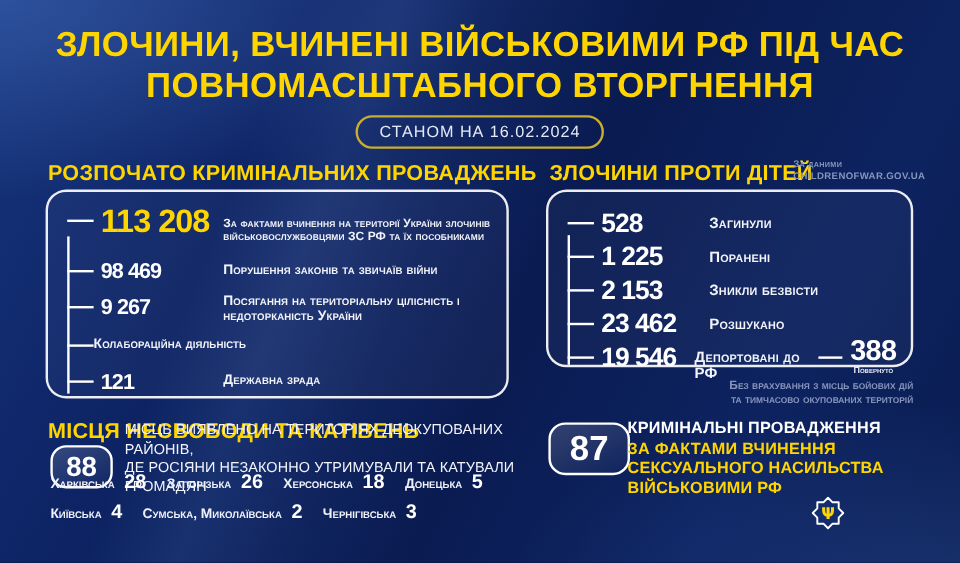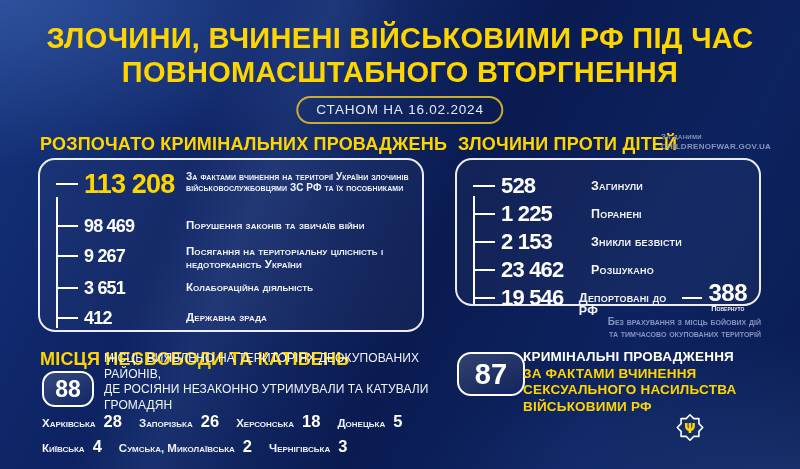--- a/index.html
+++ b/index.html
@@ -45,21 +45,21 @@
   .pl .row2 { margin-top:8px; height:24px; }
   .pl .row3 { margin-top:6px; height:26px; }
   .pl .row4 { margin-top:6px; height:24px; }
   .pl .row5 { margin-top:6px; height:24px; }
   .pl .num { width:108px; padding-left:6px; font-size:18px; line-height:24px; }
   .pl .row1 .num { font-size:27px; line-height:28px; color:#ffd500; }
   .pl .tick { margin-top:11px; }
   .pl .row1 .tick { margin-top:13px; }
   .desc { font-variant:small-caps; font-weight:700; color:#f2f4fa; }
   .pl .desc { flex:1; font-size:11.5px; line-height:12.5px; margin-top:5px; letter-spacing:0.1px; }
-  .pl .row1 .desc { font-size:10px; line-height:11.3px; margin-top:1px; max-width:238px; }
+  .pl .row1 .desc { font-size:10px; line-height:11.3px; margin-top:11px; max-width:238px; }
   .pl .row3 .desc { margin-top:1px; }
 
   
   .pr .row { height:24px; margin-top:4px; }
   .pr .row:first-of-type { margin-top:0; }
   .pr .num { width:96px; padding-left:6px; font-size:22px; line-height:24px; }
   .pr .tick { margin-top:11px; }
   .pr .desc { font-size:12.5px; line-height:13px; margin-top:6px; letter-spacing:0.2px; }
   .dash { flex:0 0 20px; height:2px; background:#fff; margin:11px 6px 0 8px; }
   .returned { text-align:center; margin-top:-5px; }
@@ -73,21 +73,21 @@
 
   .badge { position:absolute; display:flex; align-items:center; justify-content:center;
     border:2px solid #fff; font-weight:700; color:#fff;
     background:linear-gradient(155deg, rgba(255,255,255,0.16), rgba(255,255,255,0.02)); }
   .badge.b88 { left:42px; top:371px; width:52px; height:36px; border-radius:13px; font-size:23px; }
   .badge.b87 { left:457px; top:352px; width:68px; height:44px; border-radius:14px; font-size:29px; }
 
   .bl-desc { position:absolute; left:104px; top:351px; width:345px;
     font-weight:400; font-size:12px; line-height:15.5px; color:#f2f4fa; letter-spacing:0.1px; }
 
-  .regions { position:absolute; left:42px; top:413px; width:410px; }
+  .regions { position:absolute; left:42px; top:394px; width:410px; }
   .region-line { display:flex; align-items:flex-end; gap:17px; margin-bottom:8px; }
   .region { display:flex; align-items:flex-end; gap:8px; white-space:nowrap; }
   .region .rname { font-variant:small-caps; font-weight:700; font-size:11.5px; line-height:14px; color:#eef1f8; }
   .region .rval { font-weight:700; font-size:16.5px; line-height:17px; }
 
   .sv-text { position:absolute; left:523px; top:349px; }
   .sv-text .l { font-weight:700; font-size:13.5px; line-height:16.5px; letter-spacing:0.2px; }
   .sv-text .lw { color:#fff; }
   .sv-text .ly { color:#ffd500; }
 
@@ -121,26 +121,25 @@
         <span class="num">98 469</span>
         <span class="desc">Порушення законів та звичаїв війни</span>
       </div>
       <div class="row row3">
         <span class="tick"></span>
         <span class="num">9 267</span>
         <span class="desc">Посягання на територіальну цілісність і недоторканість України</span>
       </div>
       <div class="row row4">
         <span class="tick"></span>
-        <span class="num">3 651</span>
         <span class="desc">Колабораційна діяльність</span>
       </div>
       <div class="row row5">
         <span class="tick"></span>
-        <span class="num">412</span>
+        <span class="num">121</span>
         <span class="desc">Державна зрада</span>
       </div>
     </div>
   </div>
 
   <div class="sec-title right">ЗЛОЧИНИ ПРОТИ ДІТЕЙ</div>
   <div class="source-note">
     <div>За даними</div>
     <div>CHILDRENOFWAR.GOV.UA</div>
   </div>

